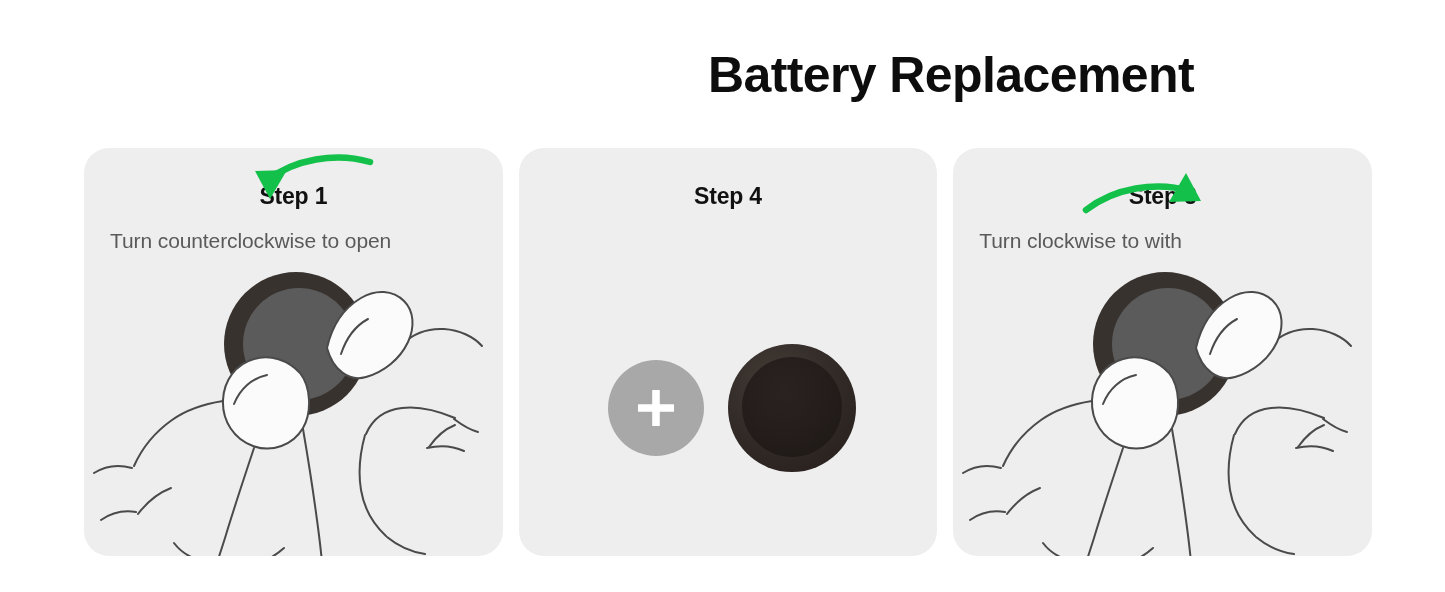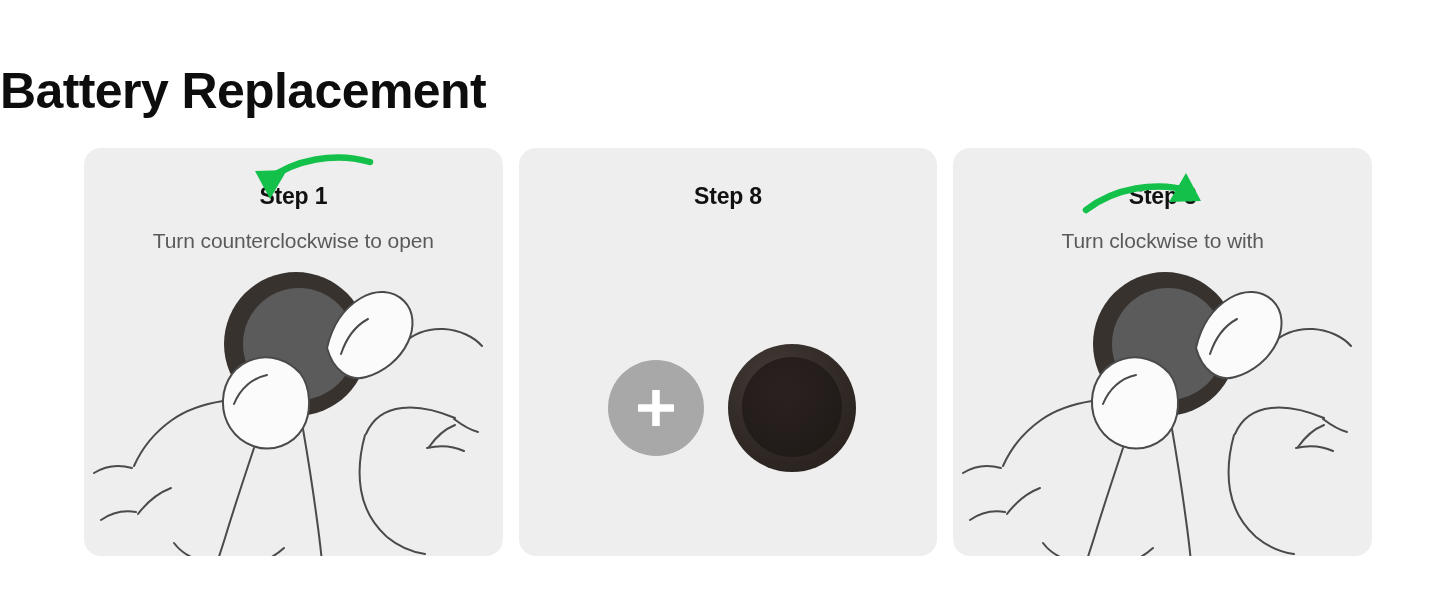--- a/index.html
+++ b/index.html
@@ -14,24 +14,24 @@
     font-family: "Liberation Sans", "DejaVu Sans", sans-serif;
     overflow: hidden;
   }
   .page {
     position: relative;
     width: 1445px;
     height: 592px;
   }
   .page-title {
     position: absolute;
-    top: 66px;
+    top: 50px;
     left: 0;
     width: 1194px;
-    text-align: left;
+    text-align: right;
     font-size: 50px;
     font-weight: 700;
     letter-spacing: -0.6px;
     color: #0d0d0d;
     line-height: 1;
     font-stretch: condensed;
   }
   .cards {
     position: absolute;
     top: 148px;
@@ -39,21 +39,21 @@
     width: 1288px;
     height: 408px;
     display: flex;
     gap: 16px;
   }
   .card {
     position: relative;
     width: 419px;
     height: 408px;
     background: #eeeeee;
-    border-radius: 17px;
+    border-radius: 25px;
     overflow: hidden;
     box-sizing: border-box;
   }
   .card-step {
     position: absolute;
     top: 37px;
     left: 0;
     width: 100%;
     text-align: center;
     font-size: 23px;
@@ -62,21 +62,20 @@
     letter-spacing: -0.2px;
     line-height: 1;
   }
   .card-caption {
     position: absolute;
     top: 80px;
     left: 0;
     width: 100%;
     padding: 0 26px;
     box-sizing: border-box;
-    text-align: center;
     font-size: 21px;
     font-weight: 400;
     color: #5a5a5a;
     line-height: 1.22;
     letter-spacing: -0.1px;
   }
   .art {
     position: absolute;
     left: 0;
     top: 0;
@@ -152,21 +151,21 @@
             <g>
               <path d="M182 33 C210 11 252 4 286 14" fill="none" stroke="#12c04a" stroke-width="6.5" stroke-linecap="round"></path>
               <path d="M186 51 L171 23 L203 22 Z" fill="#12c04a"></path>
             </g>
           </g>
         </svg>
       </div>
     </div>
 
     <div class="card">
-      <div class="card-step">Step 8</div>
+      <div class="card-step">Step 4</div>
 
       <div class="art">
         <svg viewBox="0 0 419 408" xmlns="http://www.w3.org/2000/svg">
           <defs>
             <radialGradient id="ringgrad" cx="38%" cy="30%" r="72%">
               <stop offset="0%" stop-color="#463c37"></stop>
               <stop offset="58%" stop-color="#332c28"></stop>
               <stop offset="100%" stop-color="#2a2320"></stop>
             </radialGradient>
             <radialGradient id="innergrad" cx="42%" cy="34%" r="74%">

